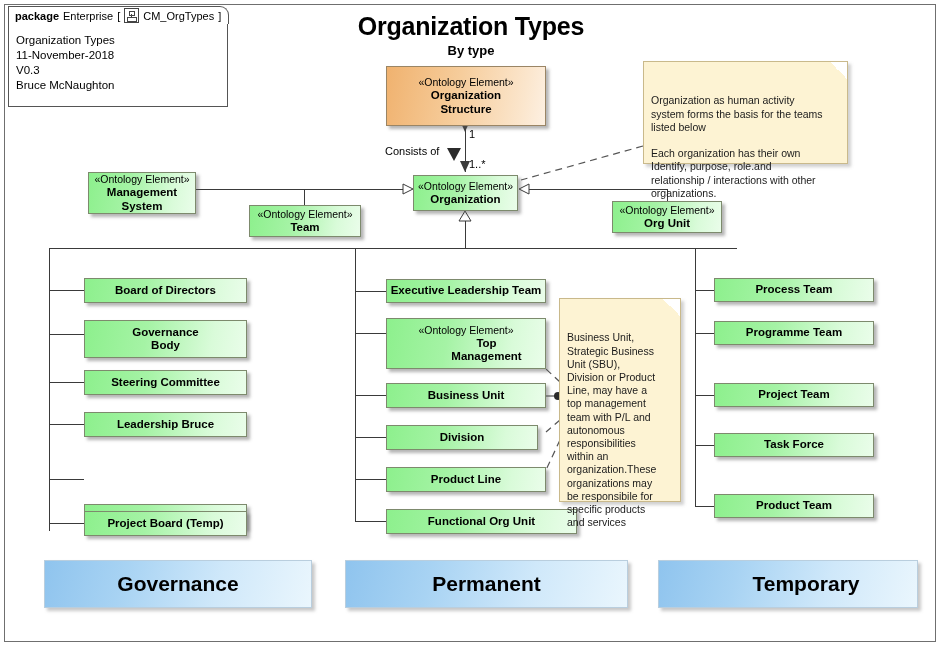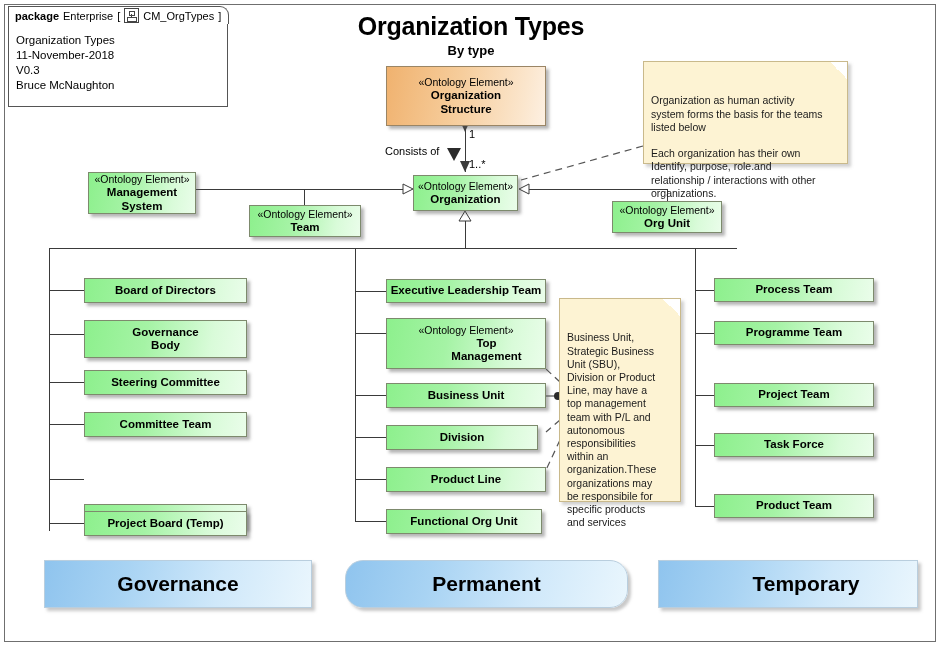--- a/index.html
+++ b/index.html
@@ -233,21 +233,21 @@
     <span class="nm" style="white-space:pre-line;">Board of Directors</span>
   </div>
   <div class="node green" style="left:84px;top:320px;width:163px;height:38px;">
     <span class="nm" style="white-space:pre-line;">Governance
 Body</span>
   </div>
   <div class="node green" style="left:84px;top:370px;width:163px;height:25px;">
     <span class="nm" style="white-space:pre-line;">Steering Committee</span>
   </div>
   <div class="node green" style="left:84px;top:412px;width:163px;height:25px;">
-    <span class="nm" style="white-space:pre-line;">Committee Team</span>
+    <span class="nm" style="white-space:pre-line;">Leadership Bruce</span>
   </div>
   <div class="node green" style="left:84px;top:467px;width:163px;height:25px;margin-top:37px;">
     <span class="nm" style="white-space:pre-line;">Programme Board (Temp)</span>
   </div>
   <div class="node green" style="left:84px;top:511px;width:163px;height:25px;">
     <span class="nm" style="white-space:pre-line;">Project Board (Temp)</span>
   </div>
 
   <div class="node green" style="left:386px;top:279px;width:160px;height:24px;">
     <span class="nm">Executive Leadership Team</span>
@@ -259,21 +259,21 @@
   </div>
   <div class="node green" style="left:386px;top:383px;width:160px;height:25px;">
     <span class="nm">Business Unit</span>
   </div>
   <div class="node green" style="left:386px;top:425px;width:152px;height:25px;">
     <span class="nm">Division</span>
   </div>
   <div class="node green" style="left:386px;top:467px;width:160px;height:25px;">
     <span class="nm">Product Line</span>
   </div>
-  <div class="node green" style="left:386px;top:509px;width:156px;height:25px;">
+  <div class="node green" style="left:386px;top:509px;width:191px;height:25px;">
     <span class="nm">Functional Org Unit</span>
   </div>
 
   <div class="node green" style="left:714px;top:278px;width:160px;height:24px;">
     <span class="nm">Process Team</span>
   </div>
   <div class="node green" style="left:714px;top:321px;width:160px;height:24px;">
     <span class="nm">Programme Team</span>
   </div>
   <div class="node green" style="left:714px;top:383px;width:160px;height:24px;">
@@ -294,20 +294,20 @@
   </div>
 
   <div class="note" style="left:559px;top:298px;width:122px;height:204px;">
     <span class="fold2"></span>
     <span>Business Unit, Strategic Business Unit (SBU), Division or Product Line, may have a top management team with P/L and autonomous responsibilities within an organization.These organizations may be responsibile for specific products and services</span>
   </div>
 
   <div class="banner" style="left:44px;top:560px;width:268px;">
     <span>Governance</span>
   </div>
-  <div class="banner" style="left:345px;top:560px;width:283px;border-radius:18px;">
+  <div class="banner" style="left:345px;top:560px;width:283px;">
     <span>Permanent</span>
   </div>
   <div class="banner" style="left:658px;top:560px;width:260px;padding-left:36px;">
     <span>Temporary</span>
   </div>
 
 </div>
 
 </body></html>

